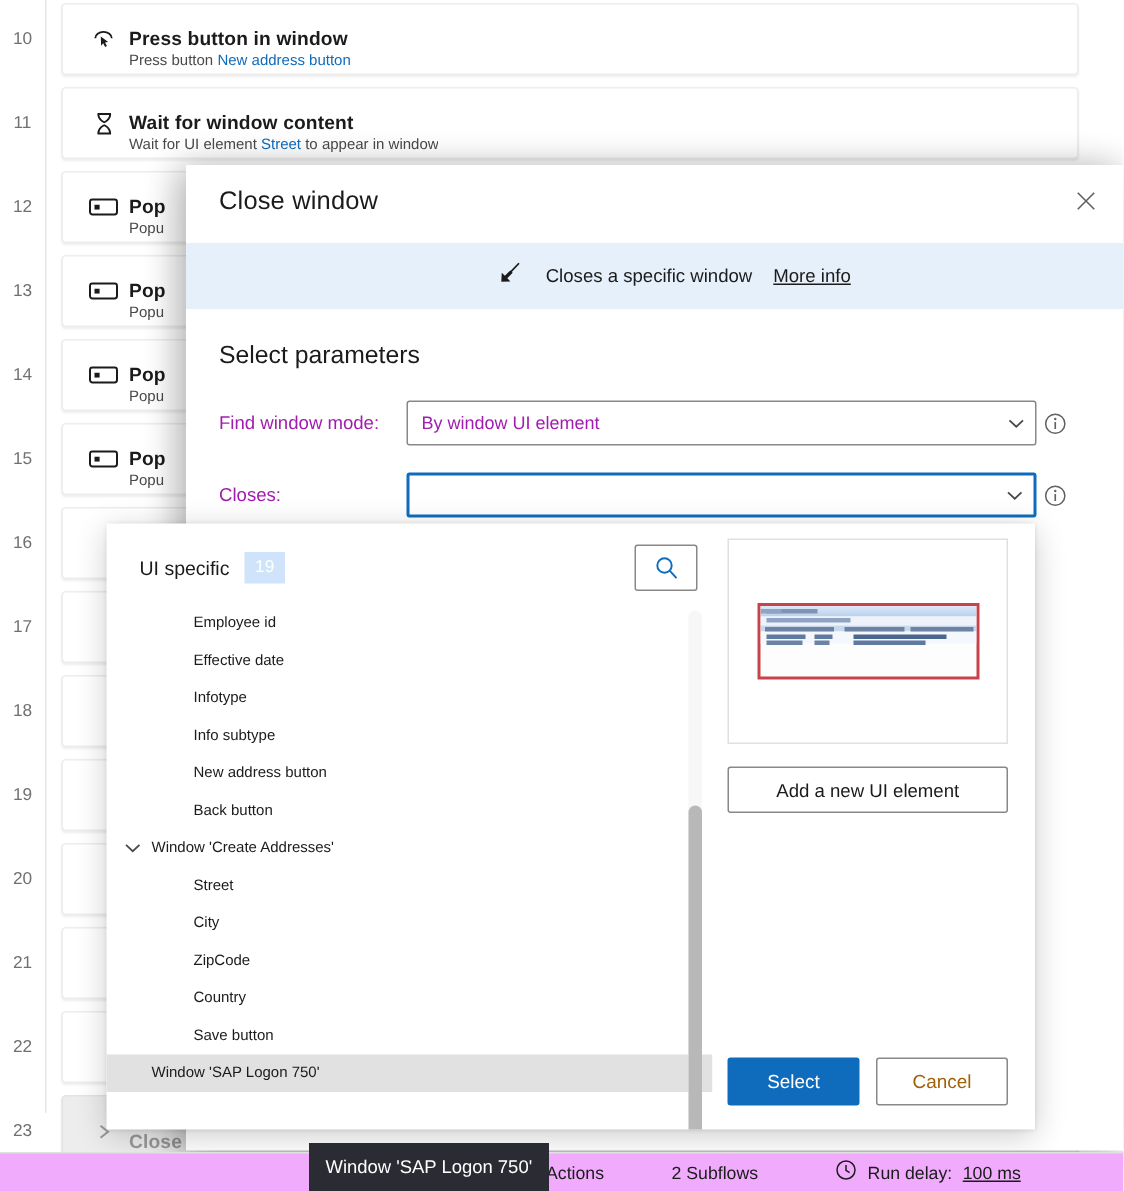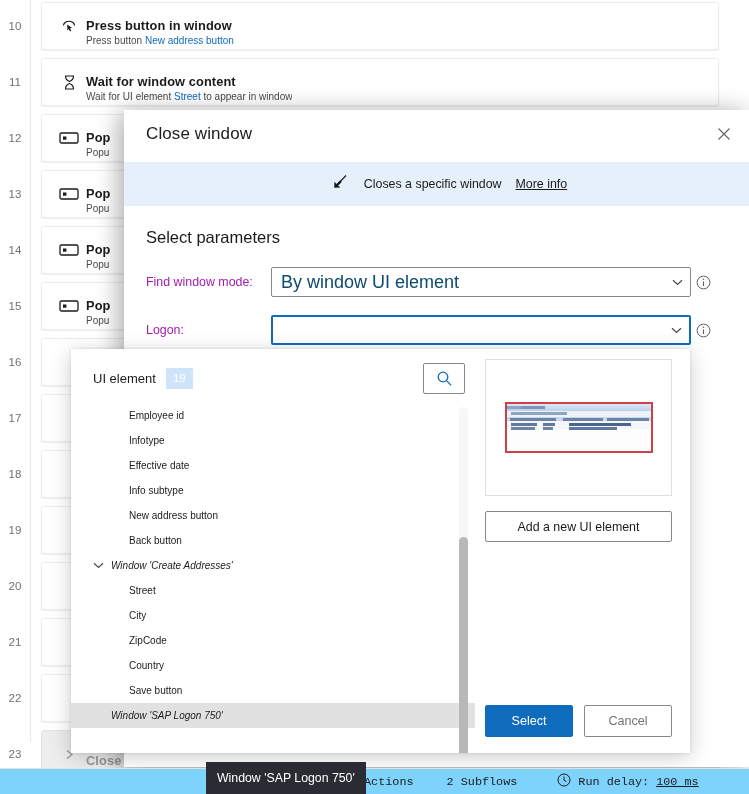--- a/index.html
+++ b/index.html
@@ -73,21 +73,21 @@
   #params { padding: 22px 34px 0 22px; }
   #params-title { font-size: 16.5px; color: #1b1b1b; margin-bottom: 20px; }
 
   .param-row { display: flex; align-items: center; margin-bottom: 18px; }
   .param-label { width: 125px; flex: 0 0 125px; font-size: 12.4px; color: #a21caf; }
   .param-ctl {
     flex: 1 1 auto; height: 30px; border: 1px solid #8a8886; background: #fff;
     border-radius: 2px; display: flex; align-items: center; padding: 0 6px 0 9px; cursor: pointer;
   }
   .param-ctl.focused { border: 2px solid #0f6cbd; padding-left: 8px; }
-  .param-val { flex: 1 1 auto; font-size: 18px; color: #0c4a6e; }
+  .param-val { flex: 1 1 auto; font-size: 12px; color: #a21caf; }
   .chev { width: 14px; flex: 0 0 14px; display: flex; align-items: center; justify-content: center; color: #4a4a4a; }
   .info-i { width: 24px; flex: 0 0 24px; display: flex; align-items: center; justify-content: center; color: #616161; cursor: pointer; }
 
   
   #picker {
     position: absolute; left: 71px; top: 349px; width: 619px; height: 404px;
     background: #ffffff;
     box-shadow: 0 4px 20px rgba(0,0,0,.20), 0 0 3px rgba(0,0,0,.12);
     z-index: 40;
     display: flex;
@@ -104,21 +104,21 @@
     margin-left: auto; width: 42px; height: 31px; border: 1px solid #8a8886;
     background: #fff; border-radius: 2px; display: flex; align-items: center;
     justify-content: center; color: #0f6cbd; cursor: pointer;
   }
   #tree { flex: 1 1 auto; overflow: hidden; position: relative; padding-top: 6px; }
   .tree-item {
     height: 25px; display: flex; align-items: center;
     font-size: 10px; color: #1b1b1b; cursor: pointer; padding-right: 22px;
   }
   .tree-item.leaf { padding-left: 58px; }
-  .tree-item.group { padding-left: 22px; font-style: italic; }
+  .tree-item.group { padding-left: 12px; }
   .tree-item.group .twisty { width: 18px; flex: 0 0 18px; color: #4a4a4a; display: flex; align-items: center; }
   .tree-item.selected { background: #e1e1e1; }
 
   #tree-scroll { position: absolute; right: 7px; top: 10px; width: 9px; bottom: 4px; background: #f7f7f7; border-radius: 5px; }
   #tree-thumb { position: absolute; left: 0; top: 130px; width: 9px; height: 265px; background: #b8b8b8; border-radius: 5px; cursor: pointer; }
 
   #picker-right { flex: 1 1 auto; padding: 10px 18px 0 10px; display: flex; flex-direction: column; }
   #preview-box {
     height: 137px; border: 1px solid #e0e0e0; background: #fff;
     display: flex; align-items: center; justify-content: center;
@@ -126,35 +126,35 @@
   #thumb { width: 148px; height: 51px; border: 2px solid #c9424a; background: #fdfdfd; position: relative; overflow: hidden; }
   #thumb .tb { position: absolute; left: 0; right: 0; }
   #add-ui-btn {
     margin-top: 15px; height: 31px; border: 1px solid #8a8886; background: #fff;
     border-radius: 2px; font-size: 12.4px; color: #1b1b1b; cursor: pointer;
     font-family: inherit;
   }
   #picker-actions { margin-top: auto; display: flex; gap: 11px; padding-bottom: 16px; }
   .pbtn { height: 32px; flex: 1 1 0; border-radius: 2px; font-size: 12.6px; cursor: pointer; font-family: inherit; }
   #select-btn { background: #0f6cbd; border: 1px solid #0f6cbd; color: #fff; }
-  #cancel-btn { background: #fff; border: 1px solid #8a8886; color: #737373; }
+  #cancel-btn { background: #fff; border: 1px solid #8a8886; color: #a16207; }
 
   
   #tooltip {
     position: absolute; left: 206px; top: 762px; height: 32px;
     background: #2b2b33; color: #ffffff; font-size: 12.3px;
     display: flex; align-items: center; padding: 0 11px; z-index: 60;
     white-space: nowrap;
   }
 
   
   #statusbar {
     position: absolute; left: 0; right: 0; bottom: 0; height: 26px;
-    background: #7dd3fc; border-top: 1px solid #e1e1e1;
-    display: flex; align-items: center; gap: 0; z-index: 50; font-family: Liberation Mono, monospace;
+    background: #f0abfc; border-top: 1px solid #e1e1e1;
+    display: flex; align-items: center; gap: 12px; z-index: 50;
   }
   .sb-item { font-size: 11.8px; color: #1b1b1b; display: flex; align-items: center; }
   #sb-actions { margin-left: 364px; }
   #sb-subflows { margin-left: 33px; }
   #sb-delay-wrap { margin-left: 40px; display: flex; align-items: center; gap: 7px; }
   #sb-delay-val { text-decoration: underline; cursor: pointer; }
 </style>
 </head>
 <body>
 
@@ -348,21 +348,21 @@
       <span class="info-i">
         <svg width="15" height="15" viewBox="0 0 15 15">
             <circle cx="7.5" cy="7.5" r="6.4" fill="none" stroke="#616161" stroke-width="1"></circle>
             <circle cx="7.5" cy="4.3" r=".8" fill="#616161"></circle>
             <path d="M7.5 6.4v4.6" stroke="#616161" stroke-width="1.1"></path>
           </svg>
       </span>
     </div>
 
     <div class="param-row">
-      <div class="param-label">Logon:</div>
+      <div class="param-label">Closes:</div>
       <div class="param-ctl focused">
         <span class="param-val"></span>
         <span class="chev">
           <svg width="11" height="7" viewBox="0 0 11 7">
               <path d="M1 1.2l4.5 4.3L10 1.2" fill="none" stroke="#4a4a4a" stroke-width="1.2"></path>
             </svg>
         </span>
       </div>
       <span class="info-i">
         <svg width="15" height="15" viewBox="0 0 15 15">
@@ -371,39 +371,39 @@
             <path d="M7.5 6.4v4.6" stroke="#616161" stroke-width="1.1"></path>
           </svg>
       </span>
     </div>
   </div>
 </div>
 
 <div id="picker">
   <div id="picker-left">
     <div id="picker-head">
-      <span id="picker-head-title">UI element</span>
+      <span id="picker-head-title">UI specific</span>
       <span id="count-badge">19</span>
       <button id="search-btn">
         <svg width="17" height="17" viewBox="0 0 17 17">
             <circle cx="7" cy="7" r="4.8" fill="none" stroke="#0f6cbd" stroke-width="1.3"></circle>
             <path d="M10.6 10.6l4.4 4.8" stroke="#0f6cbd" stroke-width="1.3" fill="none"></path>
           </svg>
       </button>
     </div>
 
     <div id="tree">
       <div class="tree-item leaf">
           <span>Employee id</span>
         </div>
       <div class="tree-item leaf">
+          <span>Effective date</span>
+        </div>
+      <div class="tree-item leaf">
           <span>Infotype</span>
-        </div>
-      <div class="tree-item leaf">
-          <span>Effective date</span>
         </div>
       <div class="tree-item leaf">
           <span>Info subtype</span>
         </div>
       <div class="tree-item leaf">
           <span>New address button</span>
         </div>
       <div class="tree-item leaf">
           <span>Back button</span>
         </div>

